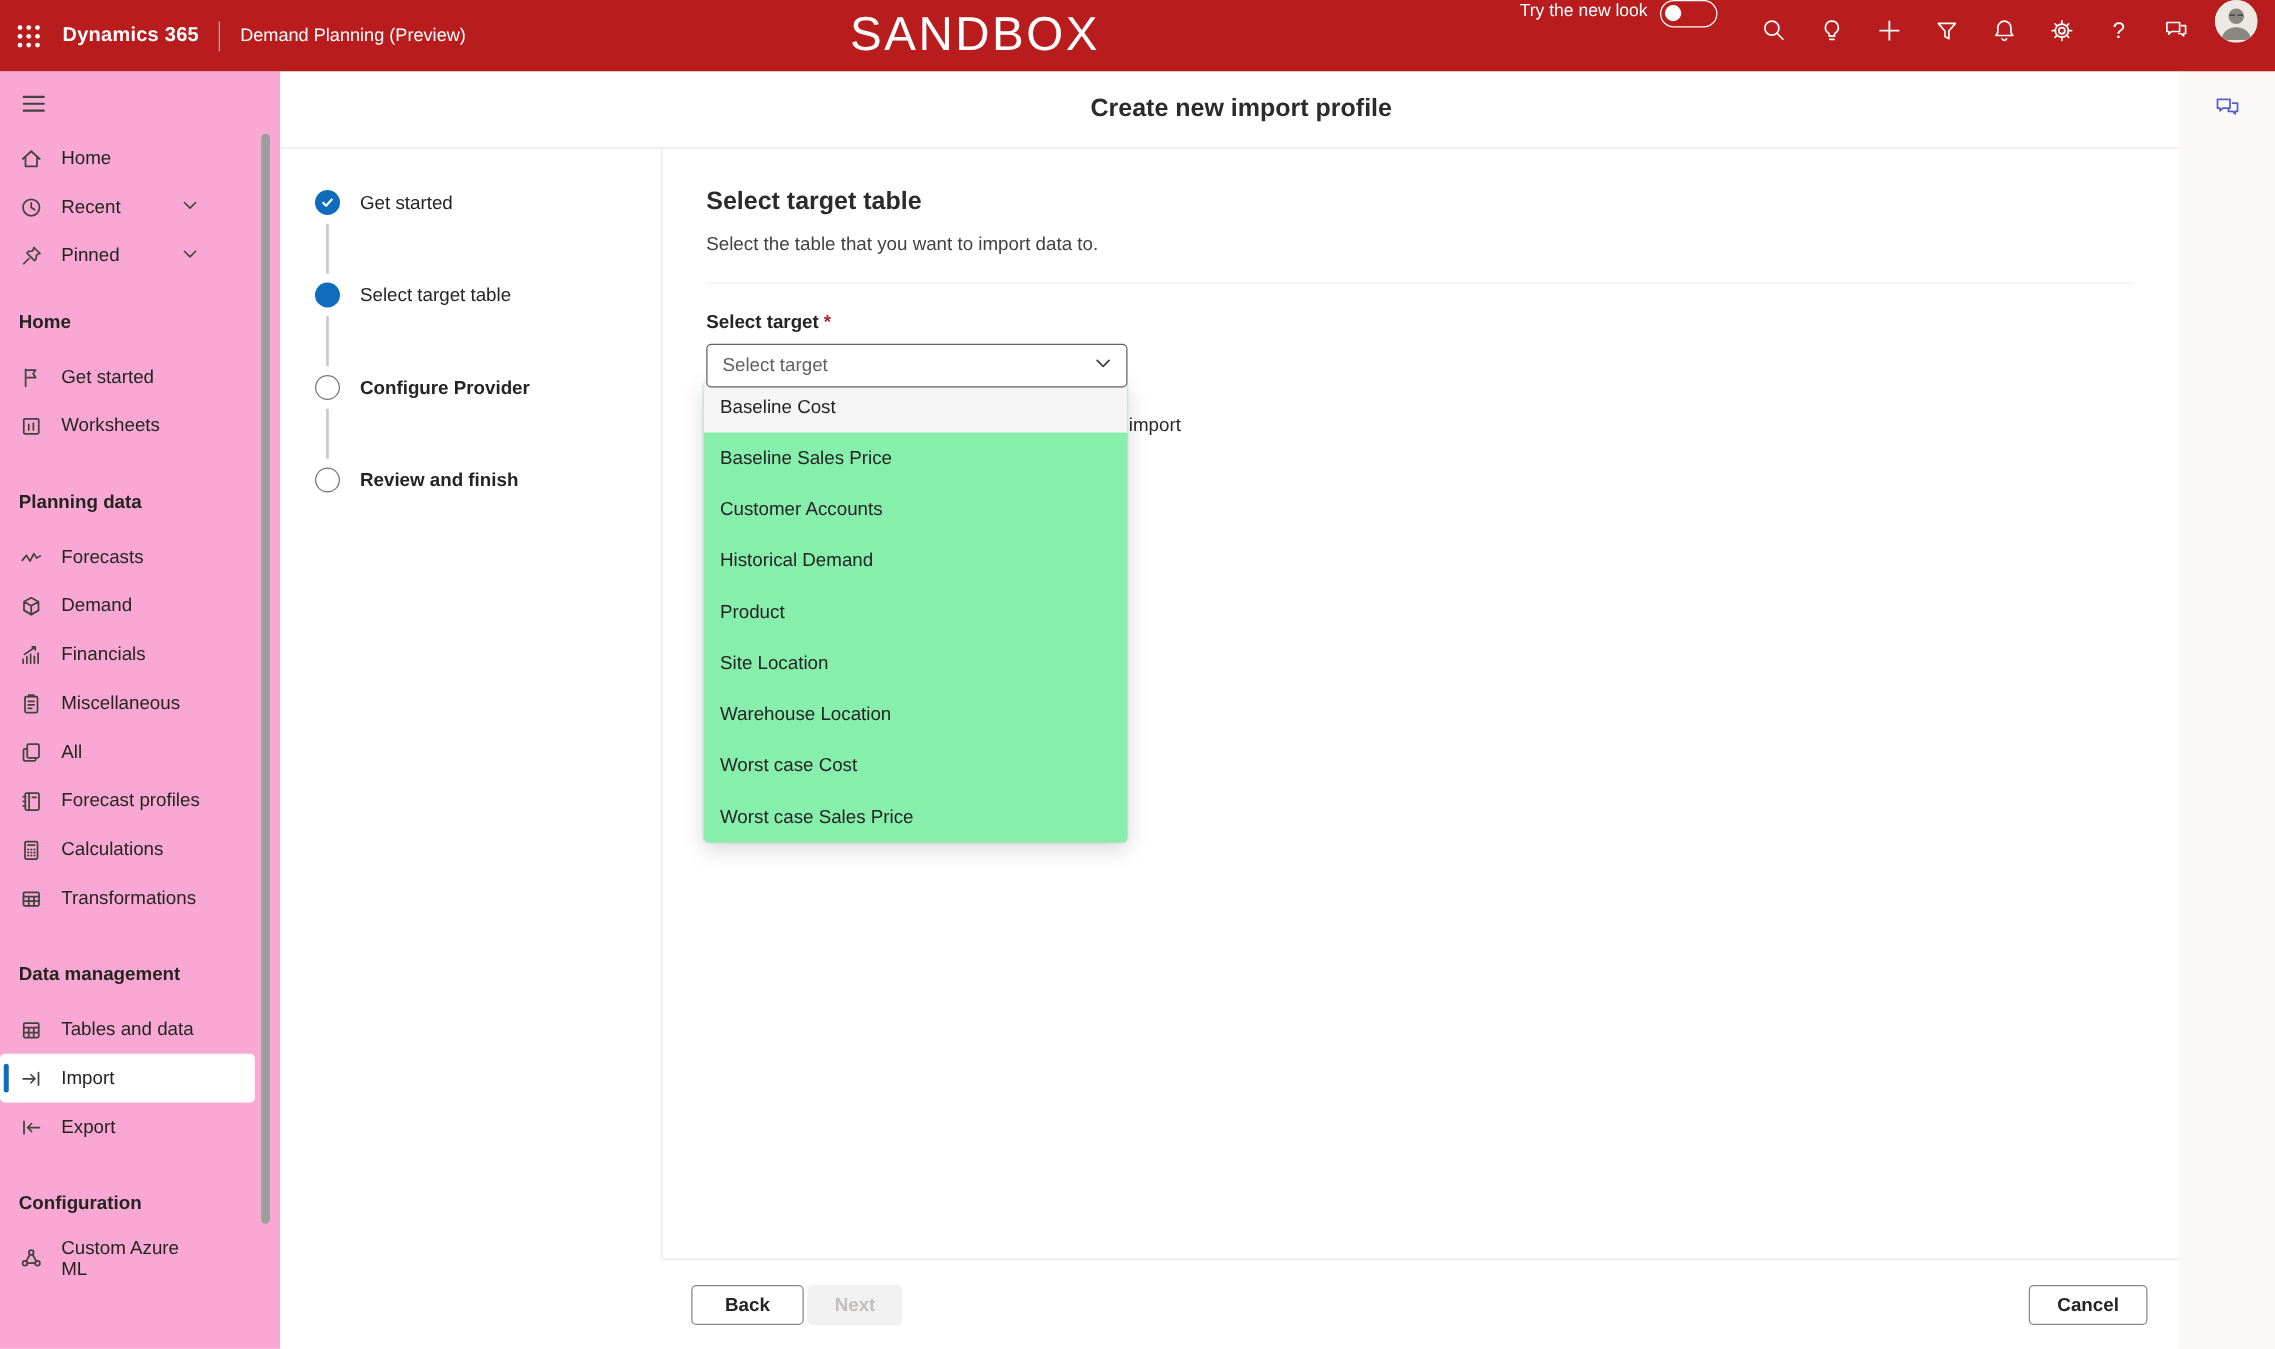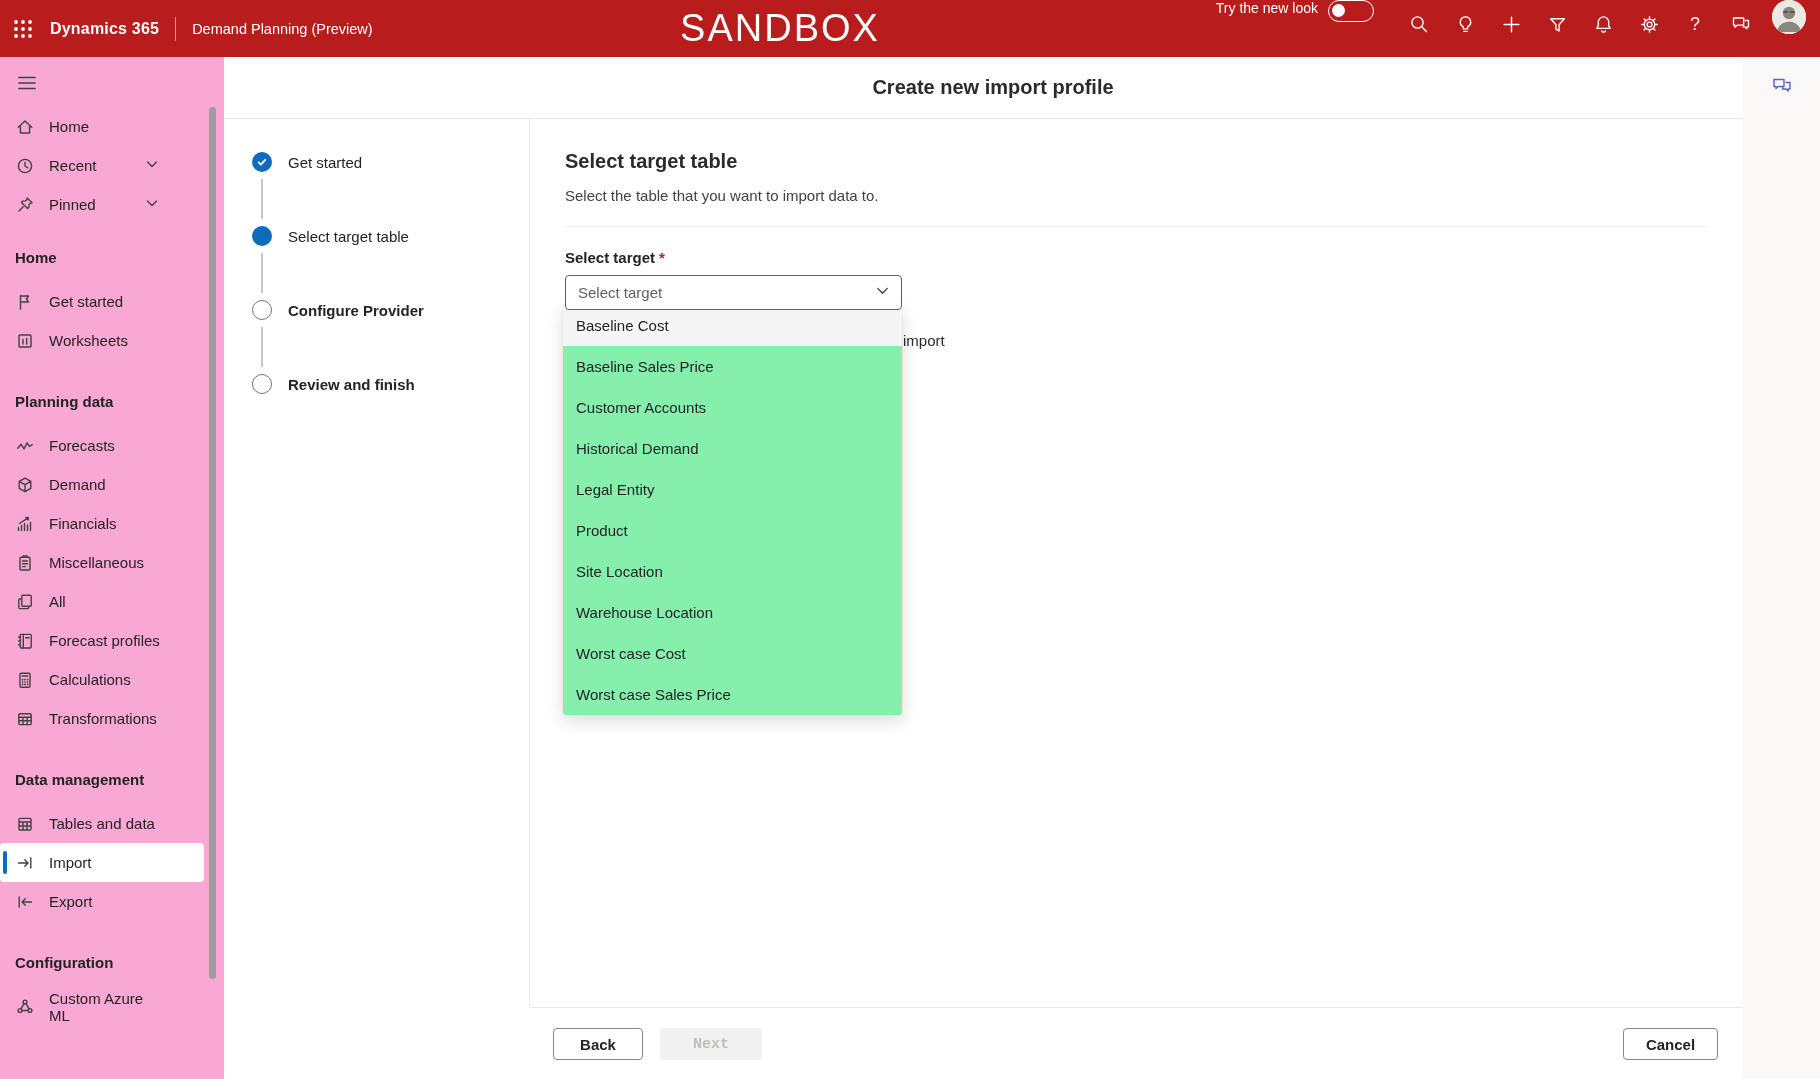--- a/index.html
+++ b/index.html
@@ -64,21 +64,21 @@
              box-shadow:0 6px 18px rgba(0,0,0,.15), 0 0 2px rgba(0,0,0,.10); z-index:5; overflow:hidden; }
   .option { height:41px; display:flex; align-items:center; padding-left:13px; font-size:15px; color:#242424; cursor:pointer; }
   .option.highlight { background:#f5f5f5; }
   .bg-fragment { position:absolute; left:373px; top:213px; font-size:15px; color:#2b2b2b; z-index:1; }
 
   .wizard-footer { height:72px; flex:none; margin-left:306px; border-top:1px solid #e8e8e8;
                    display:flex; align-items:center; padding:1px 25px 0 23px; }
   .btn { height:32px; border-radius:4px; font-size:15px; font-weight:600; font-family:inherit; display:flex;
          align-items:center; justify-content:center; cursor:pointer; }
   .btn.secondary { width:90px; background:#fff; border:1px solid #8a8886; color:#242424; }
-  .btn.disabled { width:102px; background:#f1f1f1; border:none; color:#c1bfbd; margin-left:17px; cursor:default;font-family:Liberation Mono, monospace; }
+  .btn.disabled { width:76px; background:#f1f1f1; border:none; color:#c1bfbd; margin-left:3px; cursor:default; }
   .btn.cancel { width:95px; margin-left:auto; background:#fff; border:1px solid #8a8886; color:#242424; }
 
   
   .right-rail { position:absolute; right:0; top:57px; width:77px; height:1022px; background:#faf9f8; display:flex; justify-content:center; }
   .rail-btn { margin-top:12px; width:34px; height:34px; display:flex; align-items:center; justify-content:center; cursor:pointer; }
 </style>
 </head>
 <body>
 
 <div class="topbar">
@@ -390,21 +390,20 @@
         </span>
       </div>
 
       <span class="bg-fragment">import</span>
 
       <div class="listbox">
         <div class="option highlight">Baseline Cost</div>
         <div class="option">Baseline Sales Price</div>
         <div class="option">Customer Accounts</div>
         <div class="option">Historical Demand</div>
-        <div class="option">Legal Entity</div>
         <div class="option">Product</div>
         <div class="option">Site Location</div>
         <div class="option">Warehouse Location</div>
         <div class="option">Worst case Cost</div>
         <div class="option">Worst case Sales Price</div>
       </div>
     </div>
   </div>
 
   <div class="wizard-footer">

